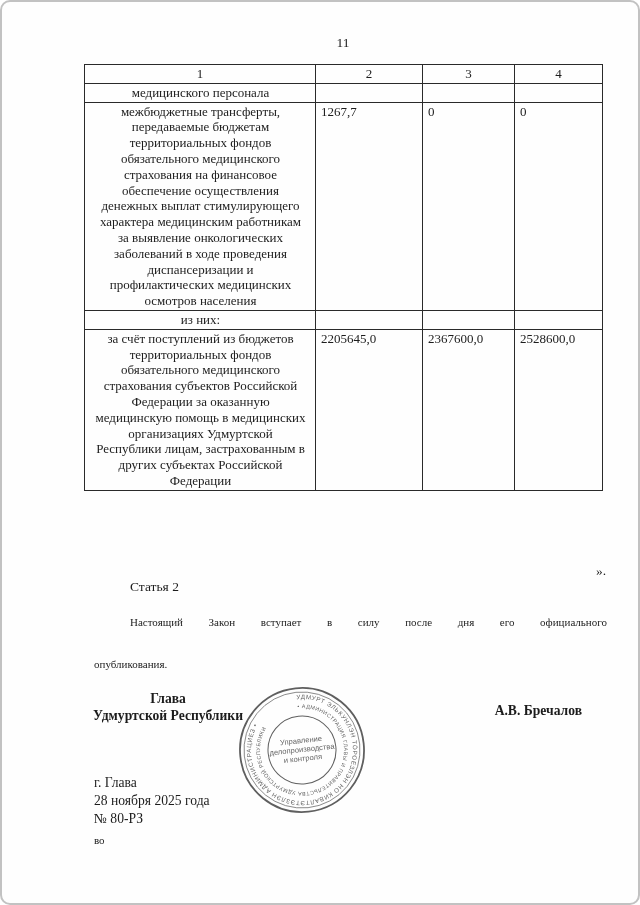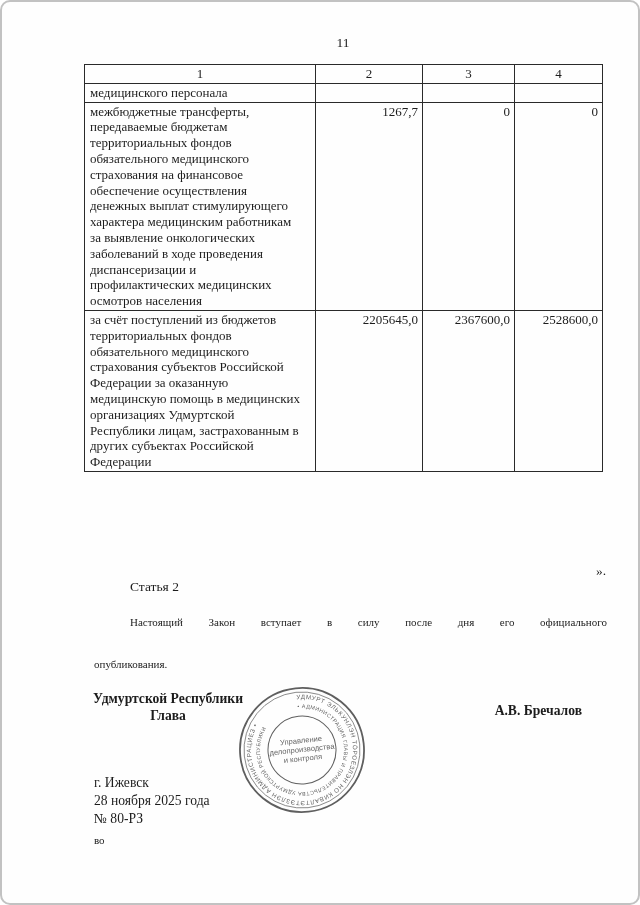--- a/index.html
+++ b/index.html
@@ -45,24 +45,24 @@
     vertical-align: top;
     padding: 1px 4px 1px 5px;
     font-weight: normal;
   }
   table.budget th {
     text-align: center;
     padding: 1px 2px;
   }
   table.budget td.c1 {
     white-space: pre-line;
+    text-align: center;
+  }
+  table.budget td.num {
     text-align: left;
-  }
-  table.budget td.num {
-    text-align: right;
     margin-top: 8px;
   }
 
   .closing-quote {
     position: absolute;
     top: 561px;
     left: 400px;
     width: 204px;
     text-align: right;
     font-size: 13.5px;
@@ -185,20 +185,26 @@
 за выявление онкологических
 заболеваний в ходе проведения
 диспансеризации и
 профилактических медицинских
 осмотров населения</td>
         <td class="num">1267,7</td>
         <td class="num">0</td>
         <td class="num">0</td>
       </tr>
       <tr>
+        <td class="c1">из них:</td>
+        <td class="num"></td>
+        <td class="num"></td>
+        <td class="num"></td>
+      </tr>
+      <tr>
         <td class="c1">за счёт поступлений из бюджетов
 территориальных фондов
 обязательного медицинского
 страхования субъектов Российской
 Федерации за оказанную
 медицинскую помощь в медицинских
 организациях Удмуртской
 Республики лицам, застрахованным в
 других субъектах Российской
 Федерации</td>
@@ -212,22 +218,22 @@
   <div class="closing-quote">».</div>
 
   <div class="article-heading">Статья 2</div>
 
   <div class="article-body">
     <div class="jline">Настоящий Закон вступает в силу после дня его официального</div>
     <div>опубликования.</div>
   </div>
 
   <div class="sig-title">
+    <div>Глава</div>
     <div>Удмуртской Республики</div>
-    <div>Глава</div>
   </div>
 
   <div class="sig-name">А.В. Бречалов</div>
 
   <svg class="stamp" viewBox="0 0 136 136">
     <circle cx="68" cy="68" r="62" stroke-width="1.8"></circle>
     <circle cx="68" cy="68" r="58" stroke-width="0.7"></circle>
     <circle cx="68" cy="68" r="34" stroke-width="1"></circle>
     <defs>
       <path id="ringOuter" d="M 68 17 A 51 51 0 1 1 67.99 17"></path>
@@ -238,20 +244,20 @@
     </text>
     <text font-size="5.4" letter-spacing="0.4">
       <textPath href="#ringInner">• АДМИНИСТРАЦИЯ ГЛАВЫ И ПРАВИТЕЛЬСТВА УДМУРТСКОЙ РЕСПУБЛИКИ</textPath>
     </text>
     <text x="68" y="61" font-size="7.6" text-anchor="middle">Управление</text>
     <text x="68" y="70" font-size="7.6" text-anchor="middle">делопроизводства</text>
     <text x="68" y="79" font-size="7.6" text-anchor="middle">и контроля</text>
   </svg>
 
   <div class="footer-block">
-    <div>г. Ижевск</div>
+    <div>г. Глава</div>
     <div>28 ноября 2025 года</div>
     <div>№ 80-РЗ</div>
   </div>
 
   <div class="footer-mark">во</div>
 
 </div>
 
 </body></html>

